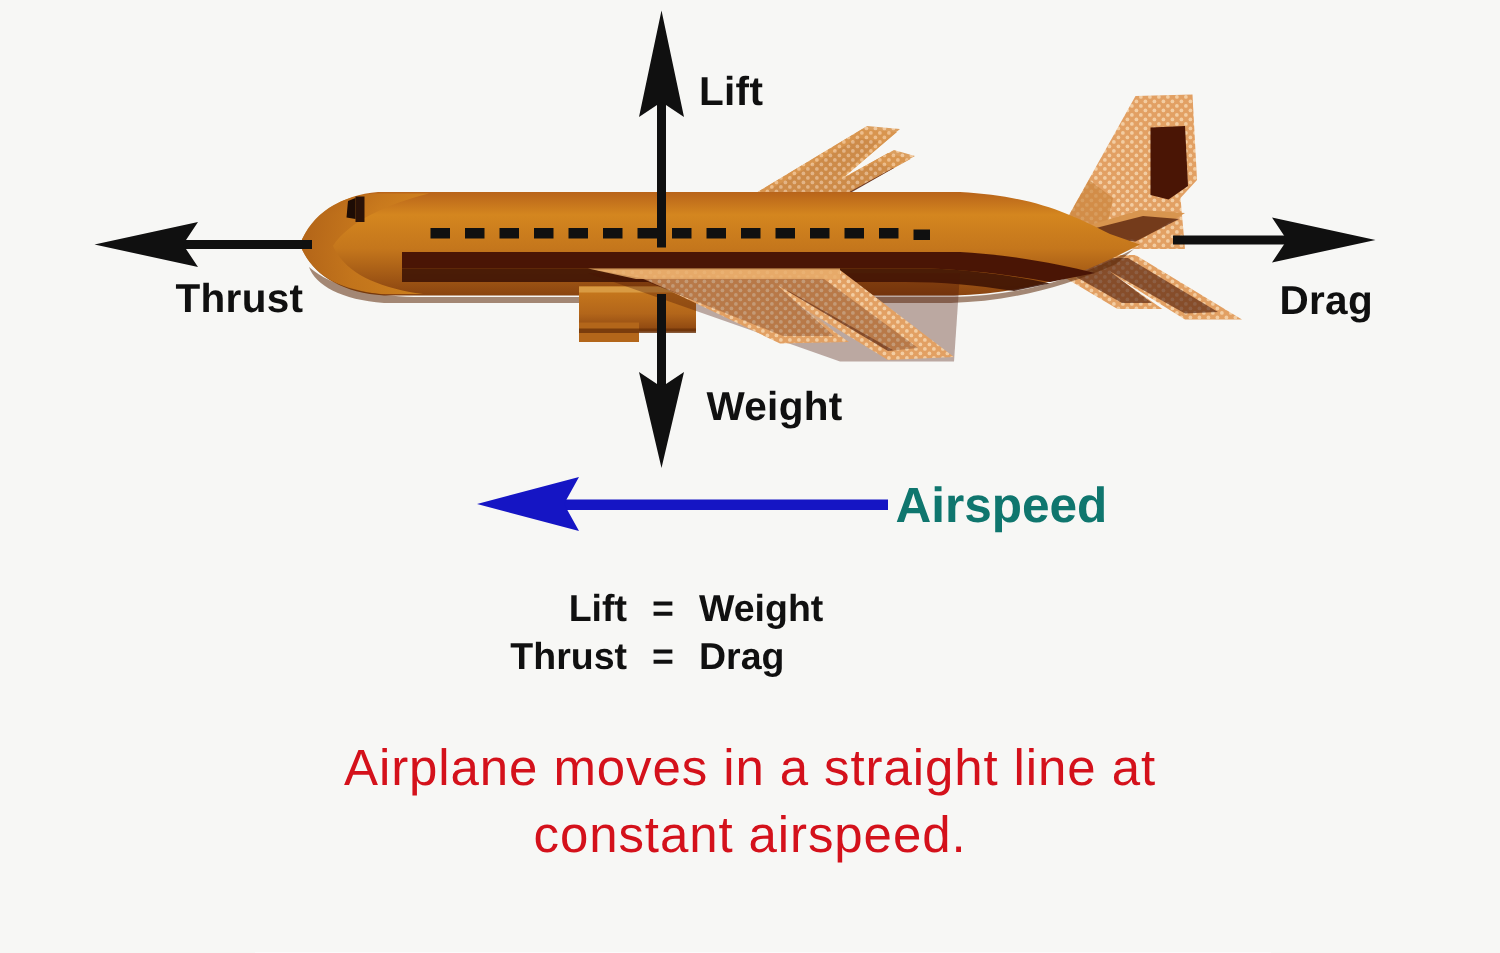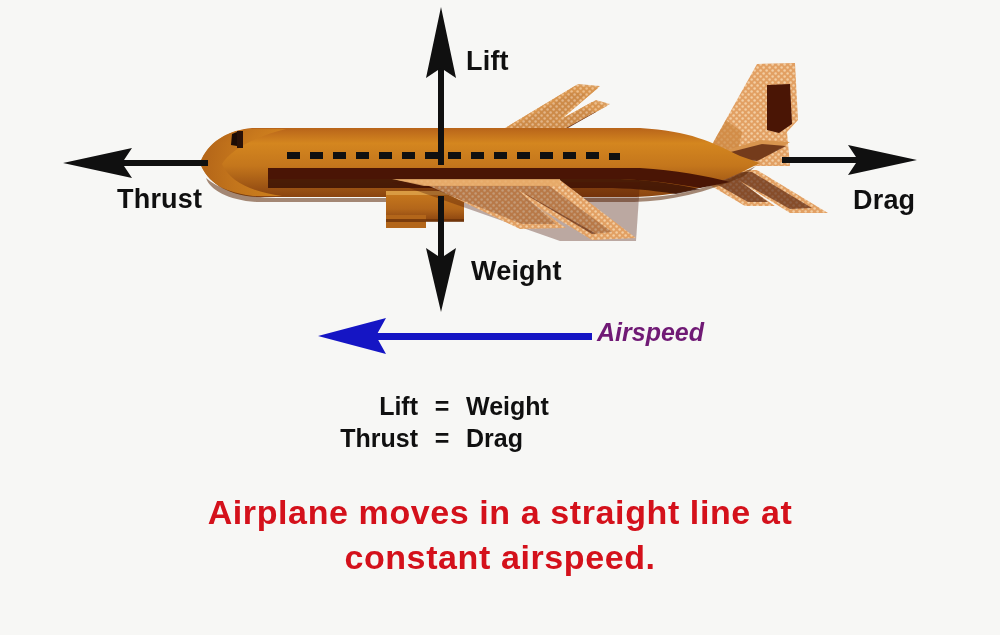--- a/index.html
+++ b/index.html
@@ -37,24 +37,23 @@
   #label-lift   { left: 466px; top: 48px; }
   #label-thrust { left: 117px; top: 186px; }
   #label-drag   { left: 853px; top: 187px; }
   #label-weight { left: 471px; top: 258px; }
 
   #label-airspeed {
     position: absolute;
     left: 597px;
     top: 320px;
     font-family: "Liberation Sans", sans-serif;
-    font-style: italic;
     font-weight: bold;
-    font-size: 25px;
-    color: #701a75;
+    font-size: 33px;
+    color: #0f766e;
     white-space: pre;
     line-height: 1;
   }
 
   #equations {
     position: absolute;
     left: 330px;
     top: 390px;
     width: 260px;
   }
@@ -72,21 +71,21 @@
   .eq-eq    { width: 48px; text-align: center; }
   .eq-right { text-align: left; }
 
   #caption {
     position: absolute;
     left: 0;
     top: 490px;
     width: 1000px;
     text-align: center;
     font-family: "Liberation Sans", sans-serif;
-    font-weight: bold;
+    font-weight: normal;
     font-size: 34px;
     color: #d4111b;
     line-height: 1.33;
     letter-spacing: 0.6px;
     white-space: pre-line;
   }
 </style>
 </head>
 <body>
 

